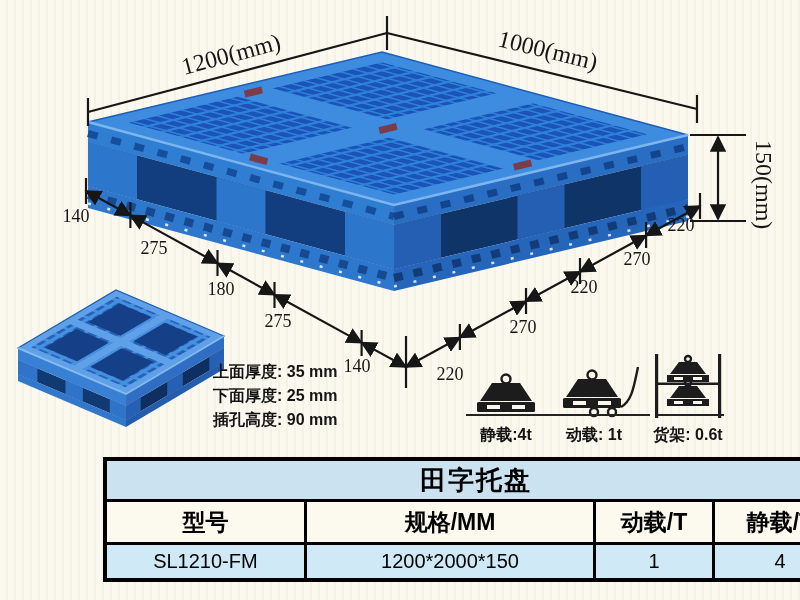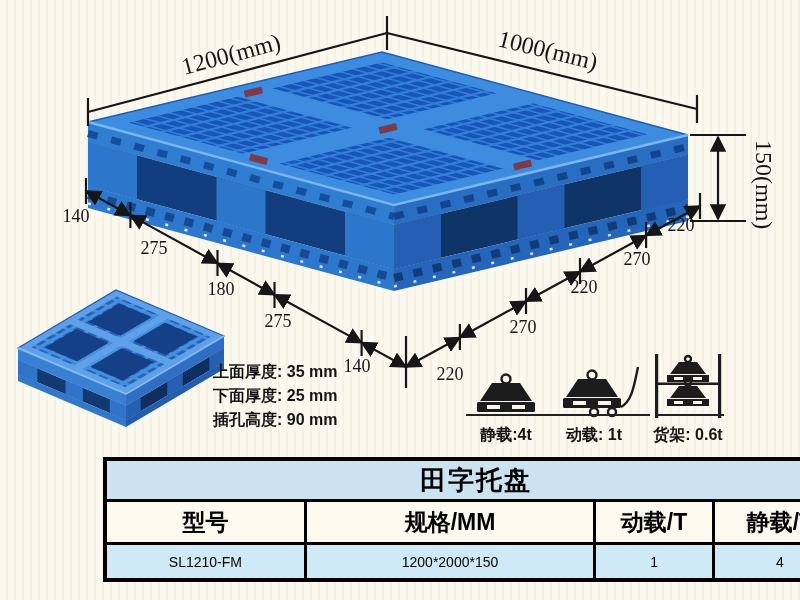--- a/index.html
+++ b/index.html
@@ -21,21 +21,21 @@
   .dline{stroke:#161616;stroke-width:2.2;fill:none;}
   .dtick{stroke:#161616;stroke-width:2.2;}
   .ink{fill:#1c1c1c;}
   .ink-line{stroke:#1c1c1c;stroke-width:2.4;fill:none;}
   
   .spec-table{position:absolute;left:56px;top:457px;width:746px;padding-left:47px;}
   .spec-table table{border-collapse:collapse;width:100%;table-layout:fixed;border:4px solid #000;}
   .spec-table td{border:3px solid #000;text-align:center;vertical-align:middle;color:#000;}
   .t-title td{background:#cbe3f0;font-size:26px;font-weight:bold;height:36px;letter-spacing:2px;}
   .t-head td{background:#fcf9ee;font-size:23px;font-weight:bold;height:38px;}
-  .t-data td{background:#cfe9f6;font-size:14px;font-weight:normal;height:31px;}
+  .t-data td{background:#cfe9f6;font-size:20px;font-weight:normal;height:31px;}
 </style>
 </head>
 <body>
 
 <div class="stage">
 
 <svg class="scene" width="800" height="600" viewBox="0 0 800 600">
   <defs>
     <pattern id="grid" width="20" height="20" patternUnits="userSpaceOnUse" patternTransform="matrix(0.6125,-0.146,0.9,0.244,88,122)">
       <rect width="20" height="20" fill="#2e80d8"></rect>

